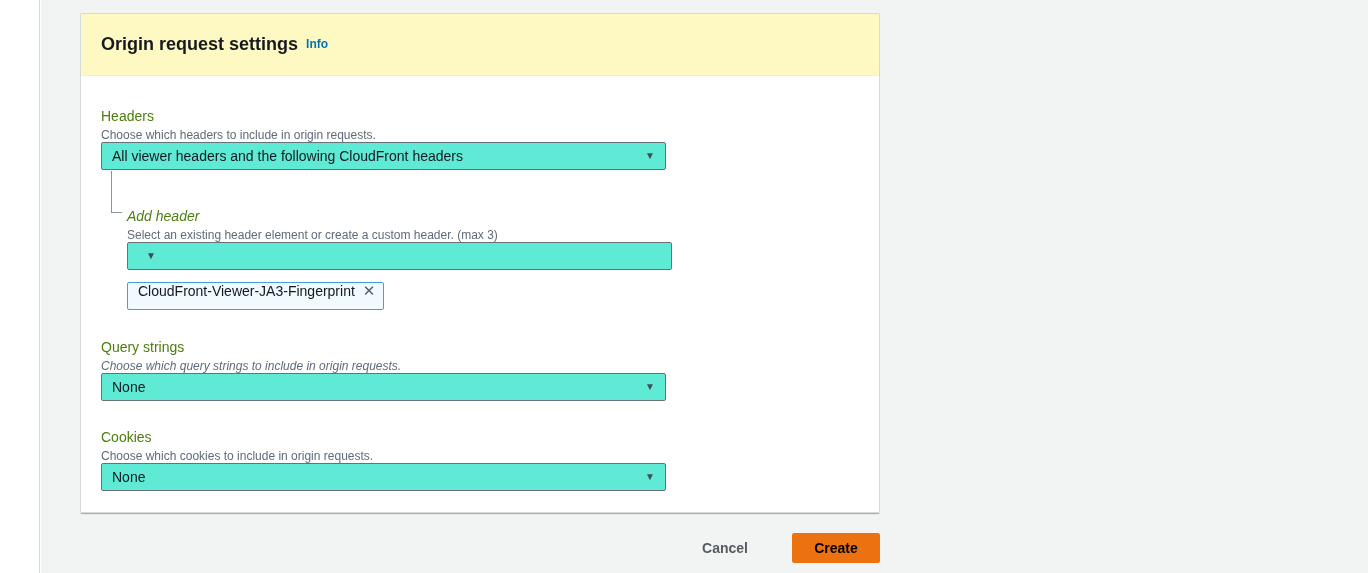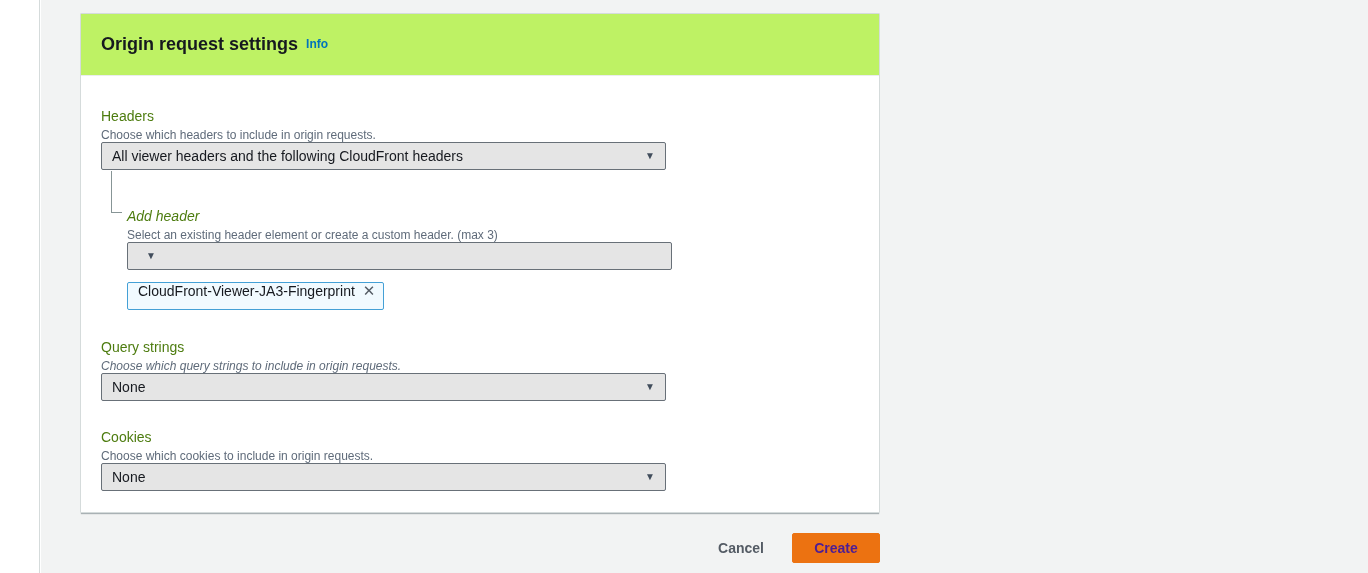--- a/index.html
+++ b/index.html
@@ -34,21 +34,21 @@
     width: 800px; height: 500px;
     background: #ffffff;
     border: 1px solid #d5dbdb;
     border-radius: 1px;
     box-shadow: 0 2px 1px -1px rgba(0,28,36,0.3);
   }
   .card-header {
     position: absolute;
     left: 0; top: 0;
     width: 100%; height: 62px;
-    background: #bef264;
+    background: #fef9c3;
     border-bottom: 1px solid #eaeded;
     padding: 20px 20px 0 20px;
   }
   .card-title {
     display: inline-block;
     font-size: 18px;
     font-weight: 700;
     color: #16191f;
   }
   .info-link {
@@ -71,21 +71,21 @@
     position: absolute;
     left: 20px;
     font-size: 12px;
     color: #5f6b7a;
   }
   .select {
     position: absolute;
     left: 20px;
     width: 565px;
     height: 28px;
-    background: #e5e5e5;
+    background: #5eead4;
     border: 1px solid #687078;
     border-radius: 2px;
     display: flex;
     align-items: center;
     padding: 0 10px;
     font-size: 14px;
     color: #16191f;
     cursor: pointer;
   }
   .select .select-value { flex: 1 1 auto; white-space: nowrap; overflow: hidden; }
@@ -126,42 +126,42 @@
     cursor: pointer;
     line-height: 1;
   }
   .actions {
     position: absolute;
     left: 80px; top: 533px;
     width: 800px; height: 30px;
     display: flex;
     justify-content: flex-end;
     align-items: center;
-    gap: 20px;
+    gap: 36px;
   }
   .btn-link {
     background: none;
     border: none;
     font-family: "Liberation Sans", "DejaVu Sans", sans-serif;
     font-size: 14px;
     font-weight: 700;
     color: #545b64;
     cursor: pointer;
     padding: 4px 8px;
   }
   .btn-primary {
     background: #ec7211;
     border: 1px solid #ec7211;
     border-radius: 2px;
     width: 88px;
     height: 30px;
     font-family: "Liberation Sans", "DejaVu Sans", sans-serif;
     font-size: 14px;
     font-weight: 700;
-    color: #4c1d95;
+    color: #000000;
     cursor: pointer;
   }
 </style>
 </head>
 <body>
 
 <div class="stage">
   <div class="left-rail"></div>
   <div class="content-bg"></div>
 

